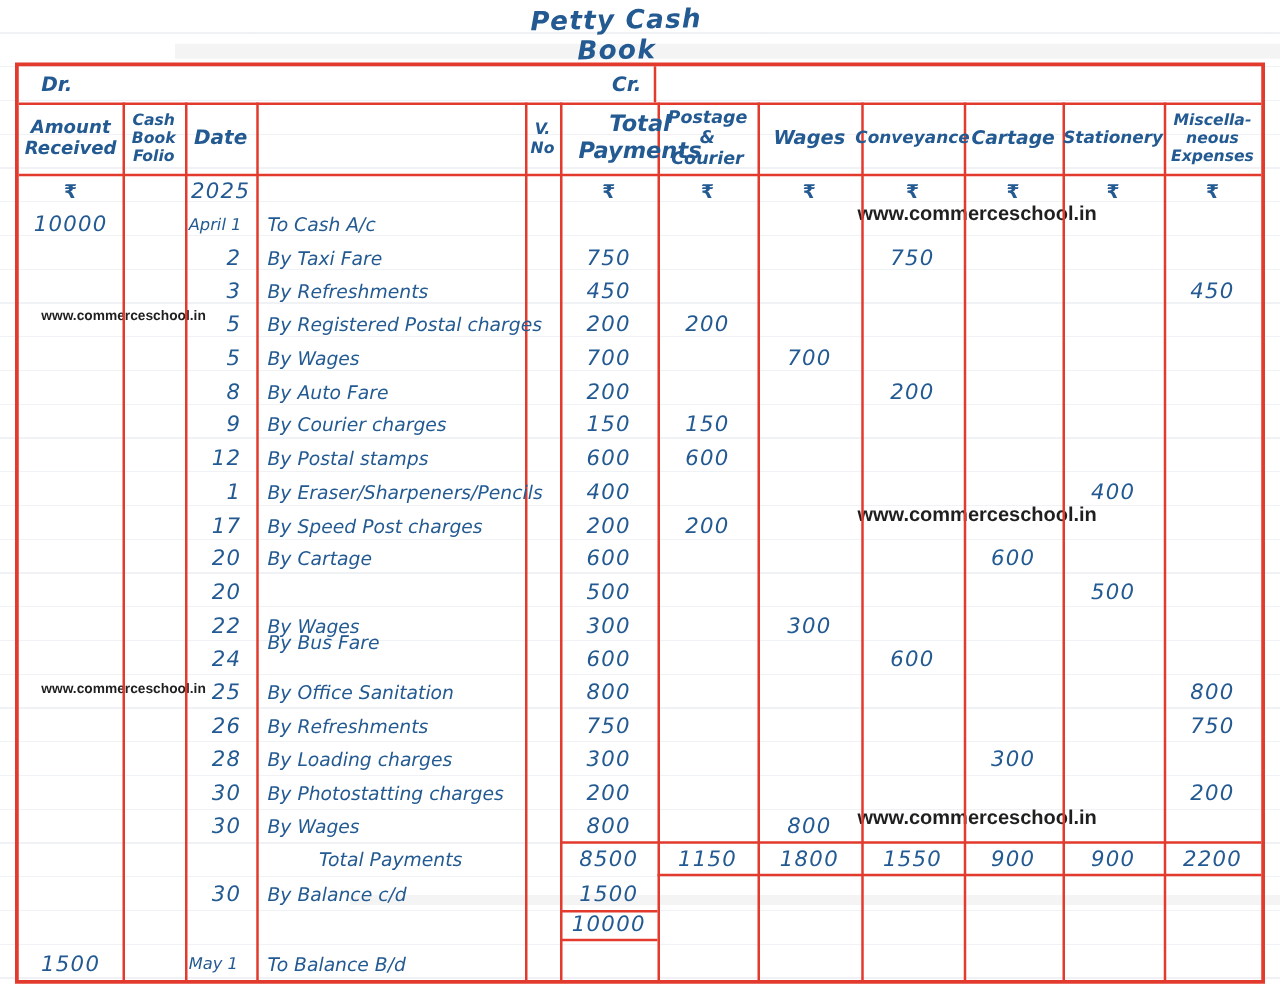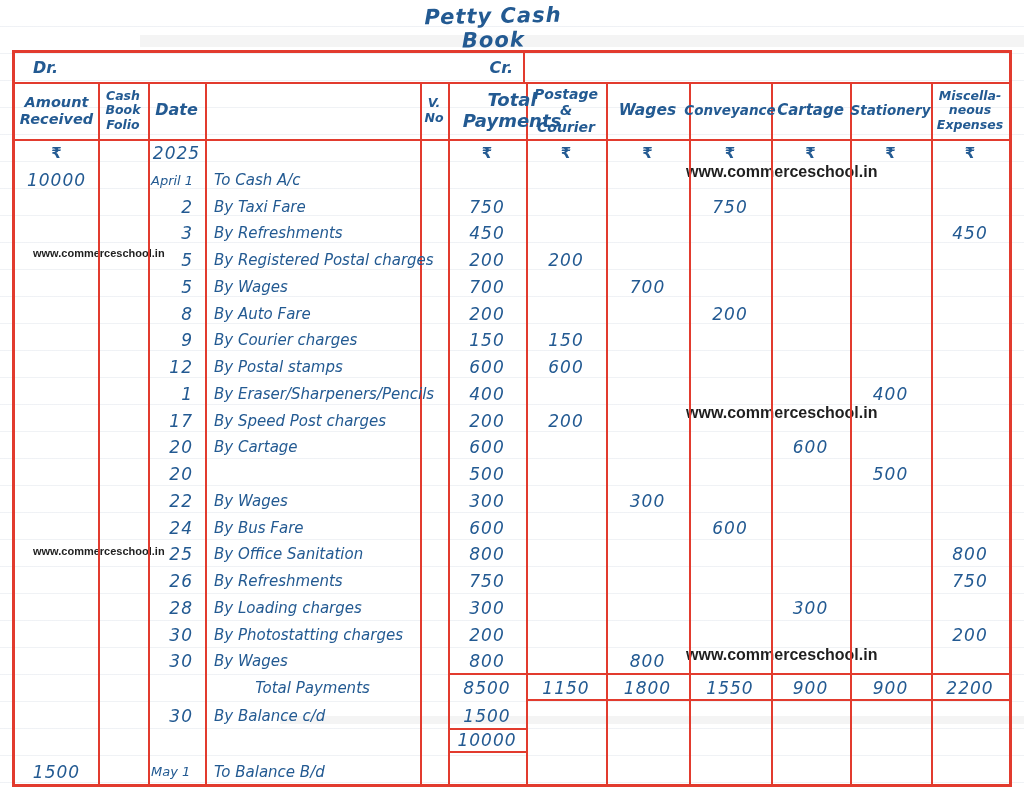--- a/index.html
+++ b/index.html
@@ -147,21 +147,21 @@
         <div class="cell ac num" style="left: 433px; top: 381px; width: 78px; height: 27px; line-height: 27px;">600</div>
         <div class="cell ac num" style="left: 756px; top: 381px; width: 79px; height: 27px; line-height: 27px;">600</div>
         <div class="cell ar num" style="left: 133px; top: 408px; width: 57px; height: 27px; line-height: 27px;">20</div>
         <div class="cell ac num" style="left: 433px; top: 408px; width: 78px; height: 27px; line-height: 27px;">500</div>
         <div class="cell ac num" style="left: 835px; top: 408px; width: 81px; height: 27px; line-height: 27px;">500</div>
         <div class="cell ar num" style="left: 133px; top: 435px; width: 57px; height: 27px; line-height: 27px;">22</div>
         <div class="cell al part" style="left: 190px; top: 435px; width: 215px; height: 27px; line-height: 27px;">By Wages</div>
         <div class="cell ac num" style="left: 433px; top: 435px; width: 78px; height: 27px; line-height: 27px;">300</div>
         <div class="cell ac num" style="left: 591px; top: 435px; width: 83px; height: 27px; line-height: 27px;">300</div>
         <div class="cell ar num" style="left: 133px; top: 462px; width: 57px; height: 27px; line-height: 27px;">24</div>
-        <div class="cell al part" style="left: 190px; top: 462px; width: 214px; height: 27px; line-height: 27px;">By Bus Fare</div>
+        <div class="cell al part" style="left: 190px; top: 448px; width: 214px; height: 27px; line-height: 27px;">By Bus Fare</div>
         <div class="cell ac num" style="left: 433px; top: 462px; width: 78px; height: 27px; line-height: 27px;">600</div>
         <div class="cell ac num" style="left: 674px; top: 462px; width: 82px; height: 27px; line-height: 27px;">600</div>
         <div class="cell ar num" style="left: 133px; top: 488px; width: 57px; height: 27px; line-height: 27px;">25</div>
         <div class="cell al part" style="left: 190px; top: 488px; width: 181px; height: 27px; line-height: 27px;">By Office Sanitation</div>
         <div class="cell ac num" style="left: 433px; top: 488px; width: 78px; height: 27px; line-height: 27px;">800</div>
         <div class="cell ac num" style="left: 916px; top: 488px; width: 78px; height: 27px; line-height: 27px;">800</div>
         <div class="cell ar num" style="left: 133px; top: 515px; width: 57px; height: 27px; line-height: 27px;">26</div>
         <div class="cell al part" style="left: 190px; top: 515px; width: 215px; height: 27px; line-height: 27px;">By Refreshments</div>
         <div class="cell ac num" style="left: 433px; top: 515px; width: 78px; height: 27px; line-height: 27px;">750</div>
         <div class="cell ac num" style="left: 916px; top: 515px; width: 78px; height: 27px; line-height: 27px;">750</div>

